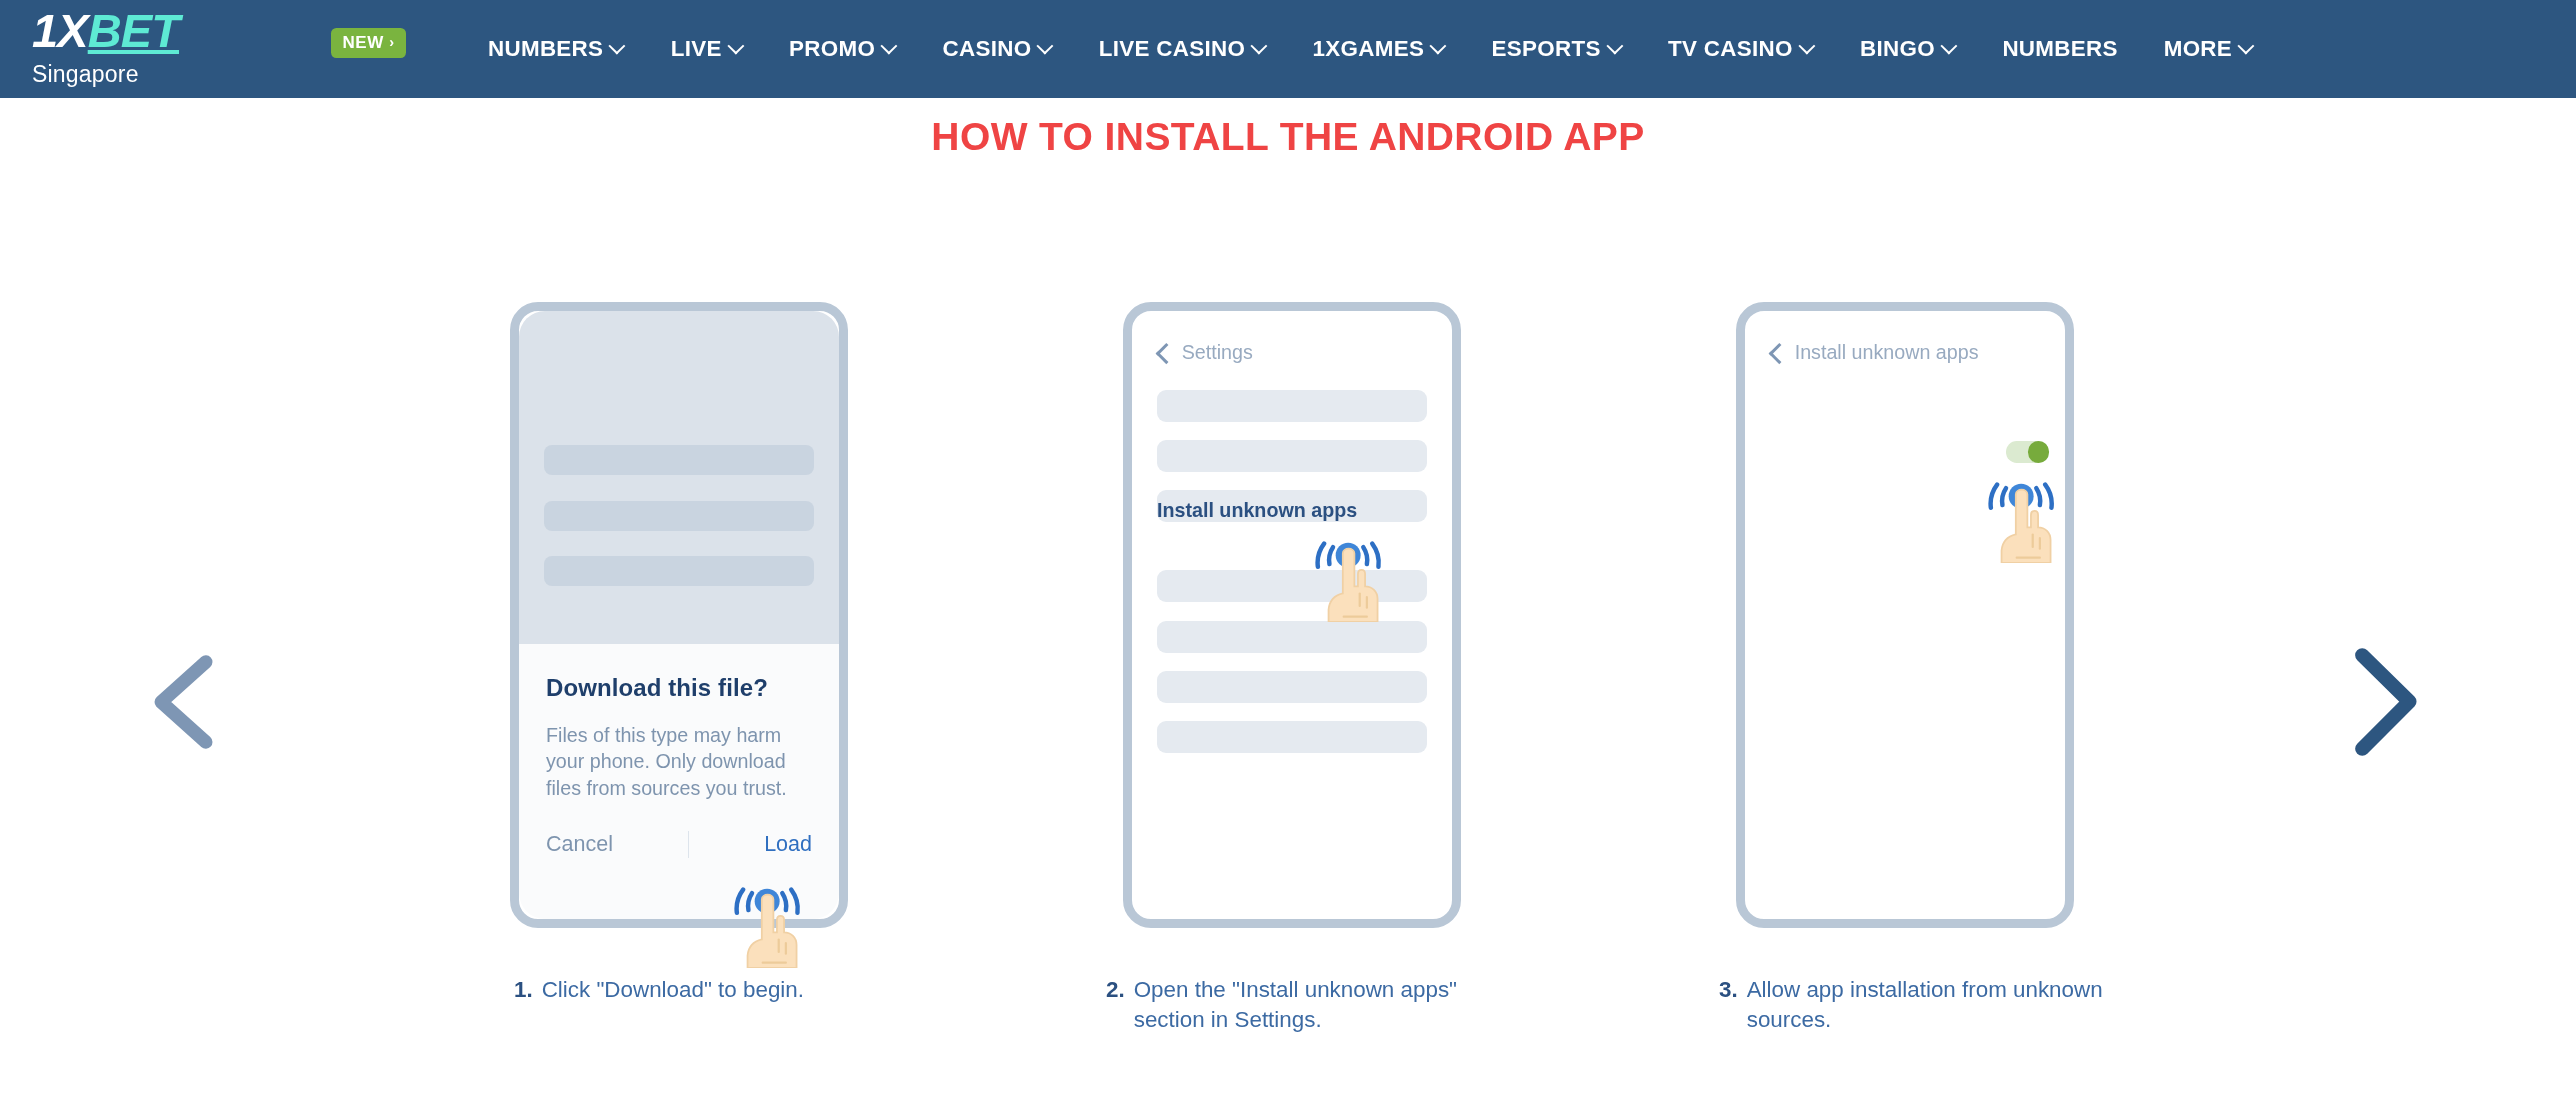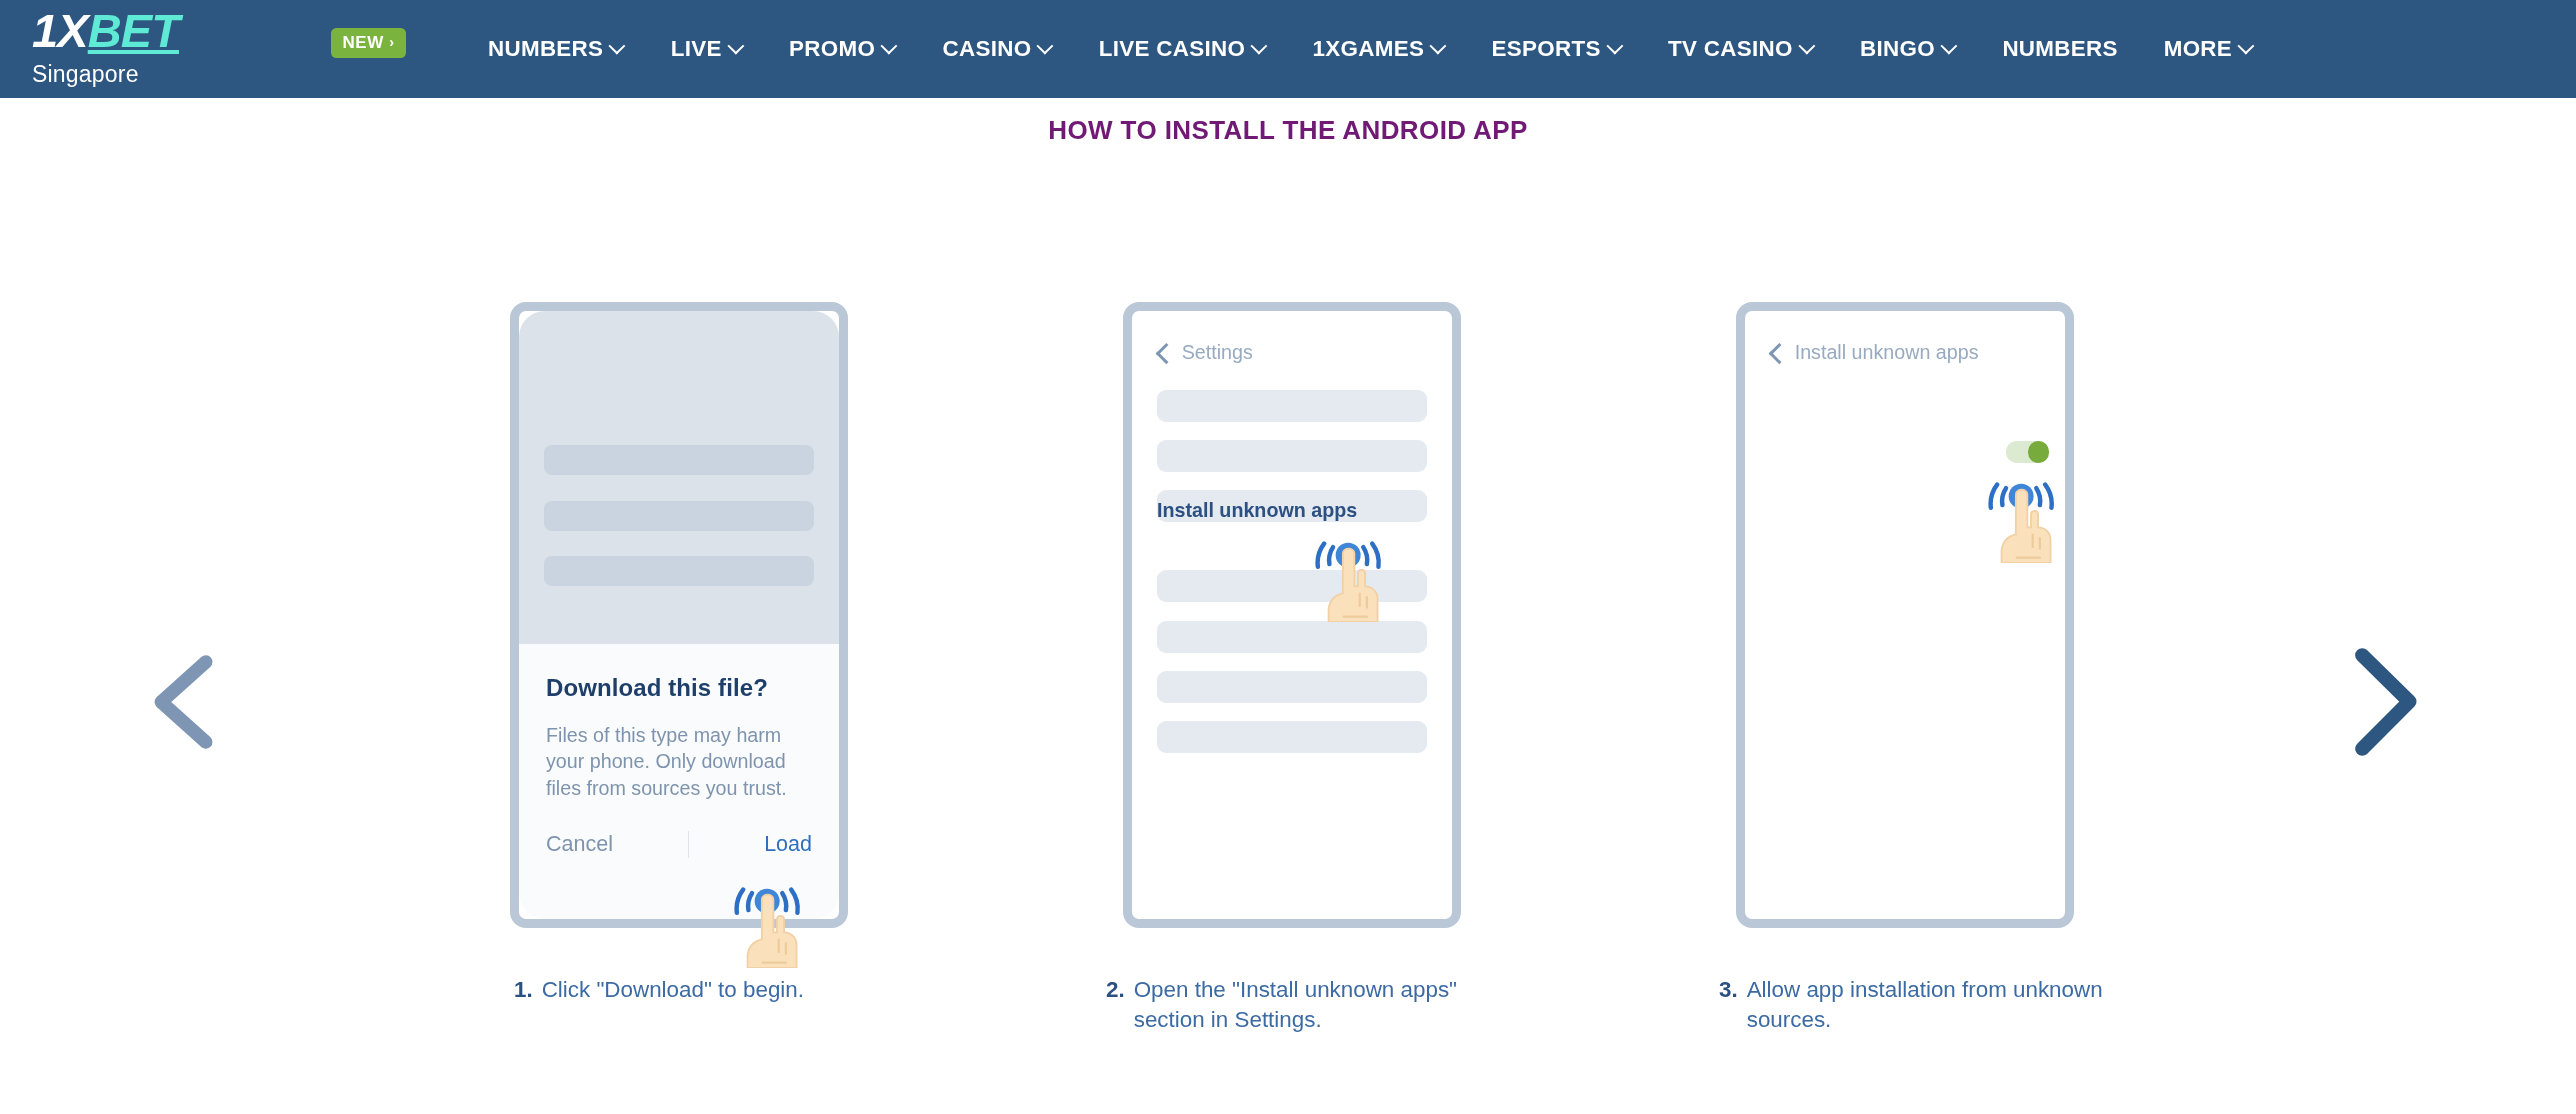--- a/index.html
+++ b/index.html
@@ -111,22 +111,22 @@
     transform: rotate(45deg);
   }
 
   
   .page-title {
     position: absolute;
     top: 115px;
     left: 0;
     width: 2576px;
     text-align: center;
-    color: #701a75;
-    font-size: 26px;
+    color: #ef4444;
+    font-size: 39px;
     font-weight: bold;
     letter-spacing: 0.4px;
   }
 
   
   .arrow {
     position: absolute;
     cursor: pointer;
   }
   .arrow-left {
@@ -158,21 +158,21 @@
   .step-2 { left: 1042px; }
   .step-3 { left: 1655px; }
 
   
   .phone {
     position: relative;
     width: 338px;
     height: 626px;
     margin-left: 81px;
     border: 9.8px solid #b9c7d6;
-    border-radius: 16px;
+    border-radius: 28px;
     background: #ffffff;
     overflow: visible;
   }
   .phone-inner {
     position: absolute;
     inset: 0;
     border-radius: 26px;
     overflow: hidden;
     background: #ffffff;
   }

